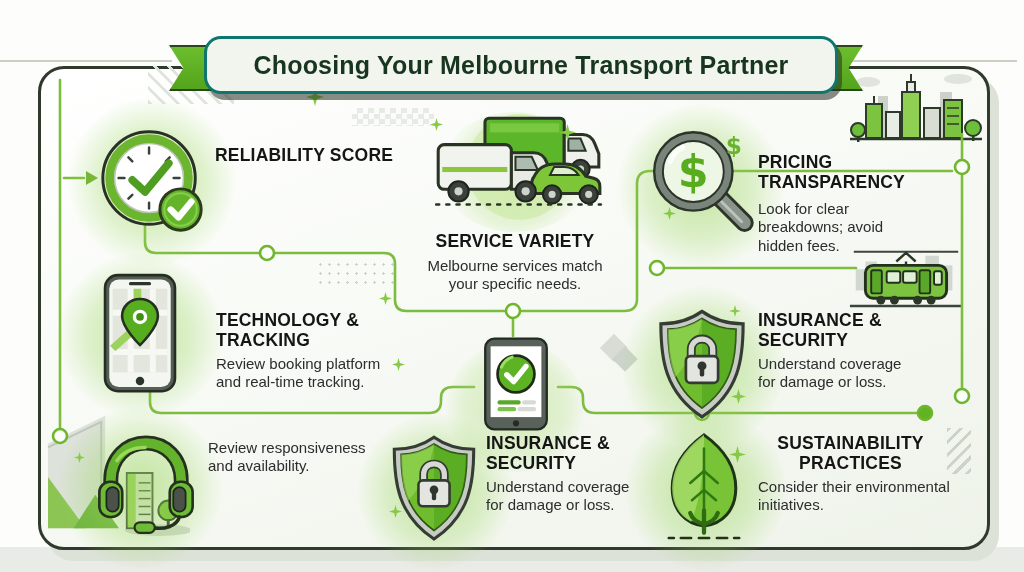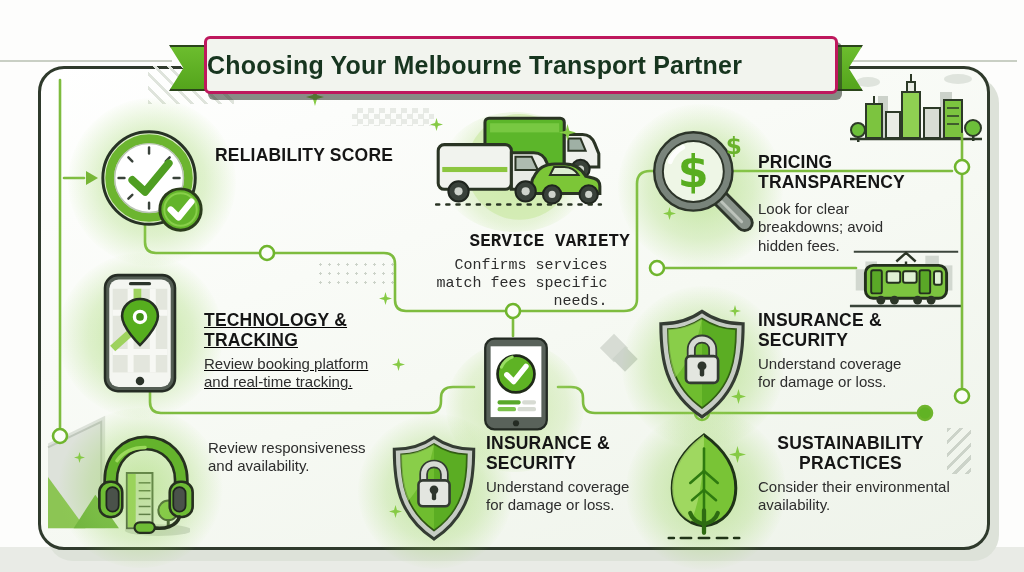--- a/index.html
+++ b/index.html
@@ -4,35 +4,35 @@
 <style>
   html,body{margin:0;padding:0;background:#fff;}
   .stage{position:relative;width:1024px;height:572px;overflow:hidden;
          font-family:"Liberation Sans",sans-serif;background:#fdfdfc;}
   .page-bottom{position:absolute;left:0;top:547px;width:1024px;height:25px;background:#e9ebe6;}
   .thread{position:absolute;height:2px;background:#c9cfc4;z-index:2;}
   .card{position:absolute;left:38px;top:66px;width:946px;height:478px;border:3px solid #2f3a2c;
         border-radius:26px;background:linear-gradient(160deg,#ffffff 0%,#f6f9f3 55%,#eef3ea 100%);
         box-shadow:9px 11px 0 #dde2d9;z-index:3;}
   .banner{position:absolute;left:204px;top:36px;width:628px;height:52px;background:#f2f4ee;
-          border:3px solid #be185d;border-radius:6px;z-index:30;display:flex;align-items:center;
-          box-shadow:4px 6px 0 rgba(38,48,36,.55);}
+          border:3px solid #0f766e;border-radius:17px;z-index:30;display:flex;align-items:center;
+          justify-content:center;box-shadow:4px 6px 0 rgba(38,48,36,.55);}
   .banner h1{margin:0;font-size:25px;font-weight:bold;color:#17351f;letter-spacing:.2px;}
   .ribbon{position:absolute;top:45px;width:44px;height:42px;z-index:28;
           background:linear-gradient(180deg,#6cbd2e 0%,#54a41c 100%);border:2px solid #2a451a;}
   .ribbon.left{left:169px;clip-path:polygon(0 0,100% 0,100% 100%,0 100%,30% 50%);}
   .ribbon.right{left:815px;clip-path:polygon(0 0,100% 0,70% 50%,100% 100%,0 100%);}
   .connectors{position:absolute;left:0;top:0;width:1024px;height:572px;z-index:8;pointer-events:none;}
   .glow{position:absolute;border-radius:50%;z-index:9;
         background:radial-gradient(circle,rgba(150,212,88,.55) 0%,rgba(150,212,88,.28) 45%,rgba(150,212,88,0) 72%);}
   .icon{position:absolute;z-index:12;}
   .tb{position:absolute;z-index:14;}
   .tb h2{margin:0;font-size:17.5px;line-height:1.12;font-weight:bold;color:#151515;letter-spacing:.2px;}
   .tb p{margin:5px 0 0 0;font-size:15px;line-height:1.22;color:#2d2d2d;}
-  .tb.center{text-align:right;font-family:Liberation Mono, monospace;}
+  .tb.center{text-align:center;}
   .sparkle{position:absolute;background:#86ca45;z-index:13;
            clip-path:polygon(50% 0,61% 39%,100% 50%,61% 61%,50% 100%,39% 61%,0 50%,39% 39%);}
   .dots{position:absolute;z-index:6;background-image:radial-gradient(#c6cdc3 1.3px,transparent 1.4px);
         background-size:9px 9px;opacity:.9;}
   .checker{position:absolute;z-index:6;opacity:.55;
         background-image:repeating-conic-gradient(#d6dbd3 0% 25%,transparent 0% 50%);background-size:11px 11px;}
   .diamond{position:absolute;transform:rotate(45deg);z-index:6;}
   .stripes{position:absolute;z-index:6;}
   .stripes.tl{background:repeating-linear-gradient(45deg,#dfe4dc 0 3px,transparent 3px 10px);}
   .stripes.br{background:repeating-linear-gradient(135deg,#ccd3c9 0 3px,transparent 3px 9px);}
@@ -188,21 +188,21 @@
       <circle cx="98" cy="82" r="10" fill="#39413a" stroke="#1f251e" stroke-width="2"></circle>
         <circle cx="98" cy="82" r="4" fill="#ced3cc"></circle>
       <circle cx="124" cy="85" r="9" fill="#39413a" stroke="#1f251e" stroke-width="2"></circle>
         <circle cx="124" cy="85" r="3.5" fill="#ced3cc"></circle>
       <circle cx="160" cy="85" r="9" fill="#39413a" stroke="#1f251e" stroke-width="2"></circle>
         <circle cx="160" cy="85" r="3.5" fill="#ced3cc"></circle>
       <line x1="10" y1="95" x2="172" y2="95" stroke="#2a3424" stroke-width="2.5" stroke-dasharray="3 7" stroke-linecap="round"></line>
     </svg>
     <div class="tb center" style="left:400px;top:232px;width:230px;">
       <h2>SERVICE VARIETY</h2>
-      <p style="width:185px;margin-left:auto;margin-right:auto;">Confirms services match fees specific needs.</p>
+      <p style="width:185px;margin-left:auto;margin-right:auto;">Melbourne services match your specific needs.</p>
     </div>
   </div>
 
   <div>
     <div class="glow" style="left:618px;top:104px;width:165px;height:165px;"></div>
     <svg class="icon" style="left:645px;top:127px;" width="116" height="116" viewBox="0 0 120 120">
       <path d="M77,73 L103,99" stroke="#2c3429" stroke-width="19" stroke-linecap="round"></path>
       <path d="M77,73 L103,99" stroke="#8a948b" stroke-width="13" stroke-linecap="round"></path>
       <path d="M79,77 L100,98" stroke="#c9cfc8" stroke-width="3" stroke-linecap="round" opacity=".8"></path>
       <circle cx="50" cy="46" r="36" fill="#eef6e6" stroke="#79847b" stroke-width="9"></circle>
@@ -230,21 +230,21 @@
         <line x1="44" y1="22" x2="44" y2="120"></line>
           <line x1="70" y1="22" x2="70" y2="120"></line>
       </g>
       <path d="M23,92 L52,66 L52,22" stroke="#9ed25e" stroke-width="9" fill="none"></path>
       <path d="M55,34 c-12,0 -21,9 -21,20 c0,14 21,34 21,34 c0,0 21,-20 21,-34 c0,-11 -9,-20 -21,-20 z" fill="#56ae1e" stroke="#253022" stroke-width="3"></path>
       <circle cx="55" cy="55" r="8.5" fill="#fff"></circle>
         <circle cx="55" cy="55" r="4.5" fill="#3f8f12"></circle>
       <rect x="42" y="14" width="26" height="4" rx="2" fill="#2b332a"></rect>
       <circle cx="55" cy="130" r="5" fill="#2b332a"></circle>
     </svg>
-    <div class="tb" style="left:204px;top:311px;width:200px;text-decoration:underline;">
+    <div class="tb" style="left:216px;top:311px;width:200px;">
       <h2 style="width:190px;">TECHNOLOGY &amp; TRACKING</h2>
       <p style="width:185px;">Review booking platform and real-time tracking.</p>
     </div>
   </div>
 
   <div>
     <div class="soft-circle" style="left:446px;top:342px;width:138px;height:130px;"></div>
     <svg class="icon" style="left:477px;top:334px;" width="78" height="100" viewBox="0 0 100 130">
       <rect x="10" y="6" width="80" height="118" rx="12" fill="#59625a" stroke="#232a23" stroke-width="3"></rect>
       <rect x="17" y="16" width="66" height="92" fill="#fff"></rect>
@@ -326,21 +326,21 @@
           <path d="M55,50 L71,64"></path>
         <path d="M55,72 L41,84"></path>
           <path d="M55,72 L69,84"></path>
       </g>
       <path d="M55,96 v26 M55,112 c-8,-2 -14,-7 -16,-13 M55,112 c8,-2 14,-7 16,-13" stroke="#2e6b12" stroke-width="5" fill="none" stroke-linecap="round"></path>
       <path d="M28,128 h54" stroke="#1f3317" stroke-width="3" stroke-dasharray="12 9" stroke-linecap="round"></path>
       <path d="M14,128 h6 M90,128 h6" stroke="#1f3317" stroke-width="3" stroke-linecap="round"></path>
     </svg>
     <div class="tb" style="left:758px;top:434px;width:200px;">
       <h2 style="width:185px;text-align:center;">SUSTAINABILITY PRACTICES</h2>
-      <p style="width:195px;">Consider their environmental availability.</p>
+      <p style="width:195px;">Consider their environmental initiatives.</p>
     </div>
   </div>
 
   <div class="sparkle" style="left:306px;top:88px;width:18px;height:18px;"></div>
   <div class="sparkle" style="left:430px;top:118px;width:13px;height:13px;"></div>
   <div class="sparkle" style="left:559px;top:124px;width:17px;height:17px;"></div>
   <div class="sparkle" style="left:663px;top:207px;width:13px;height:13px;"></div>
   <div class="sparkle" style="left:379px;top:292px;width:13px;height:13px;"></div>
   <div class="sparkle" style="left:729px;top:305px;width:12px;height:12px;"></div>
   <div class="sparkle" style="left:731px;top:389px;width:15px;height:15px;"></div>

